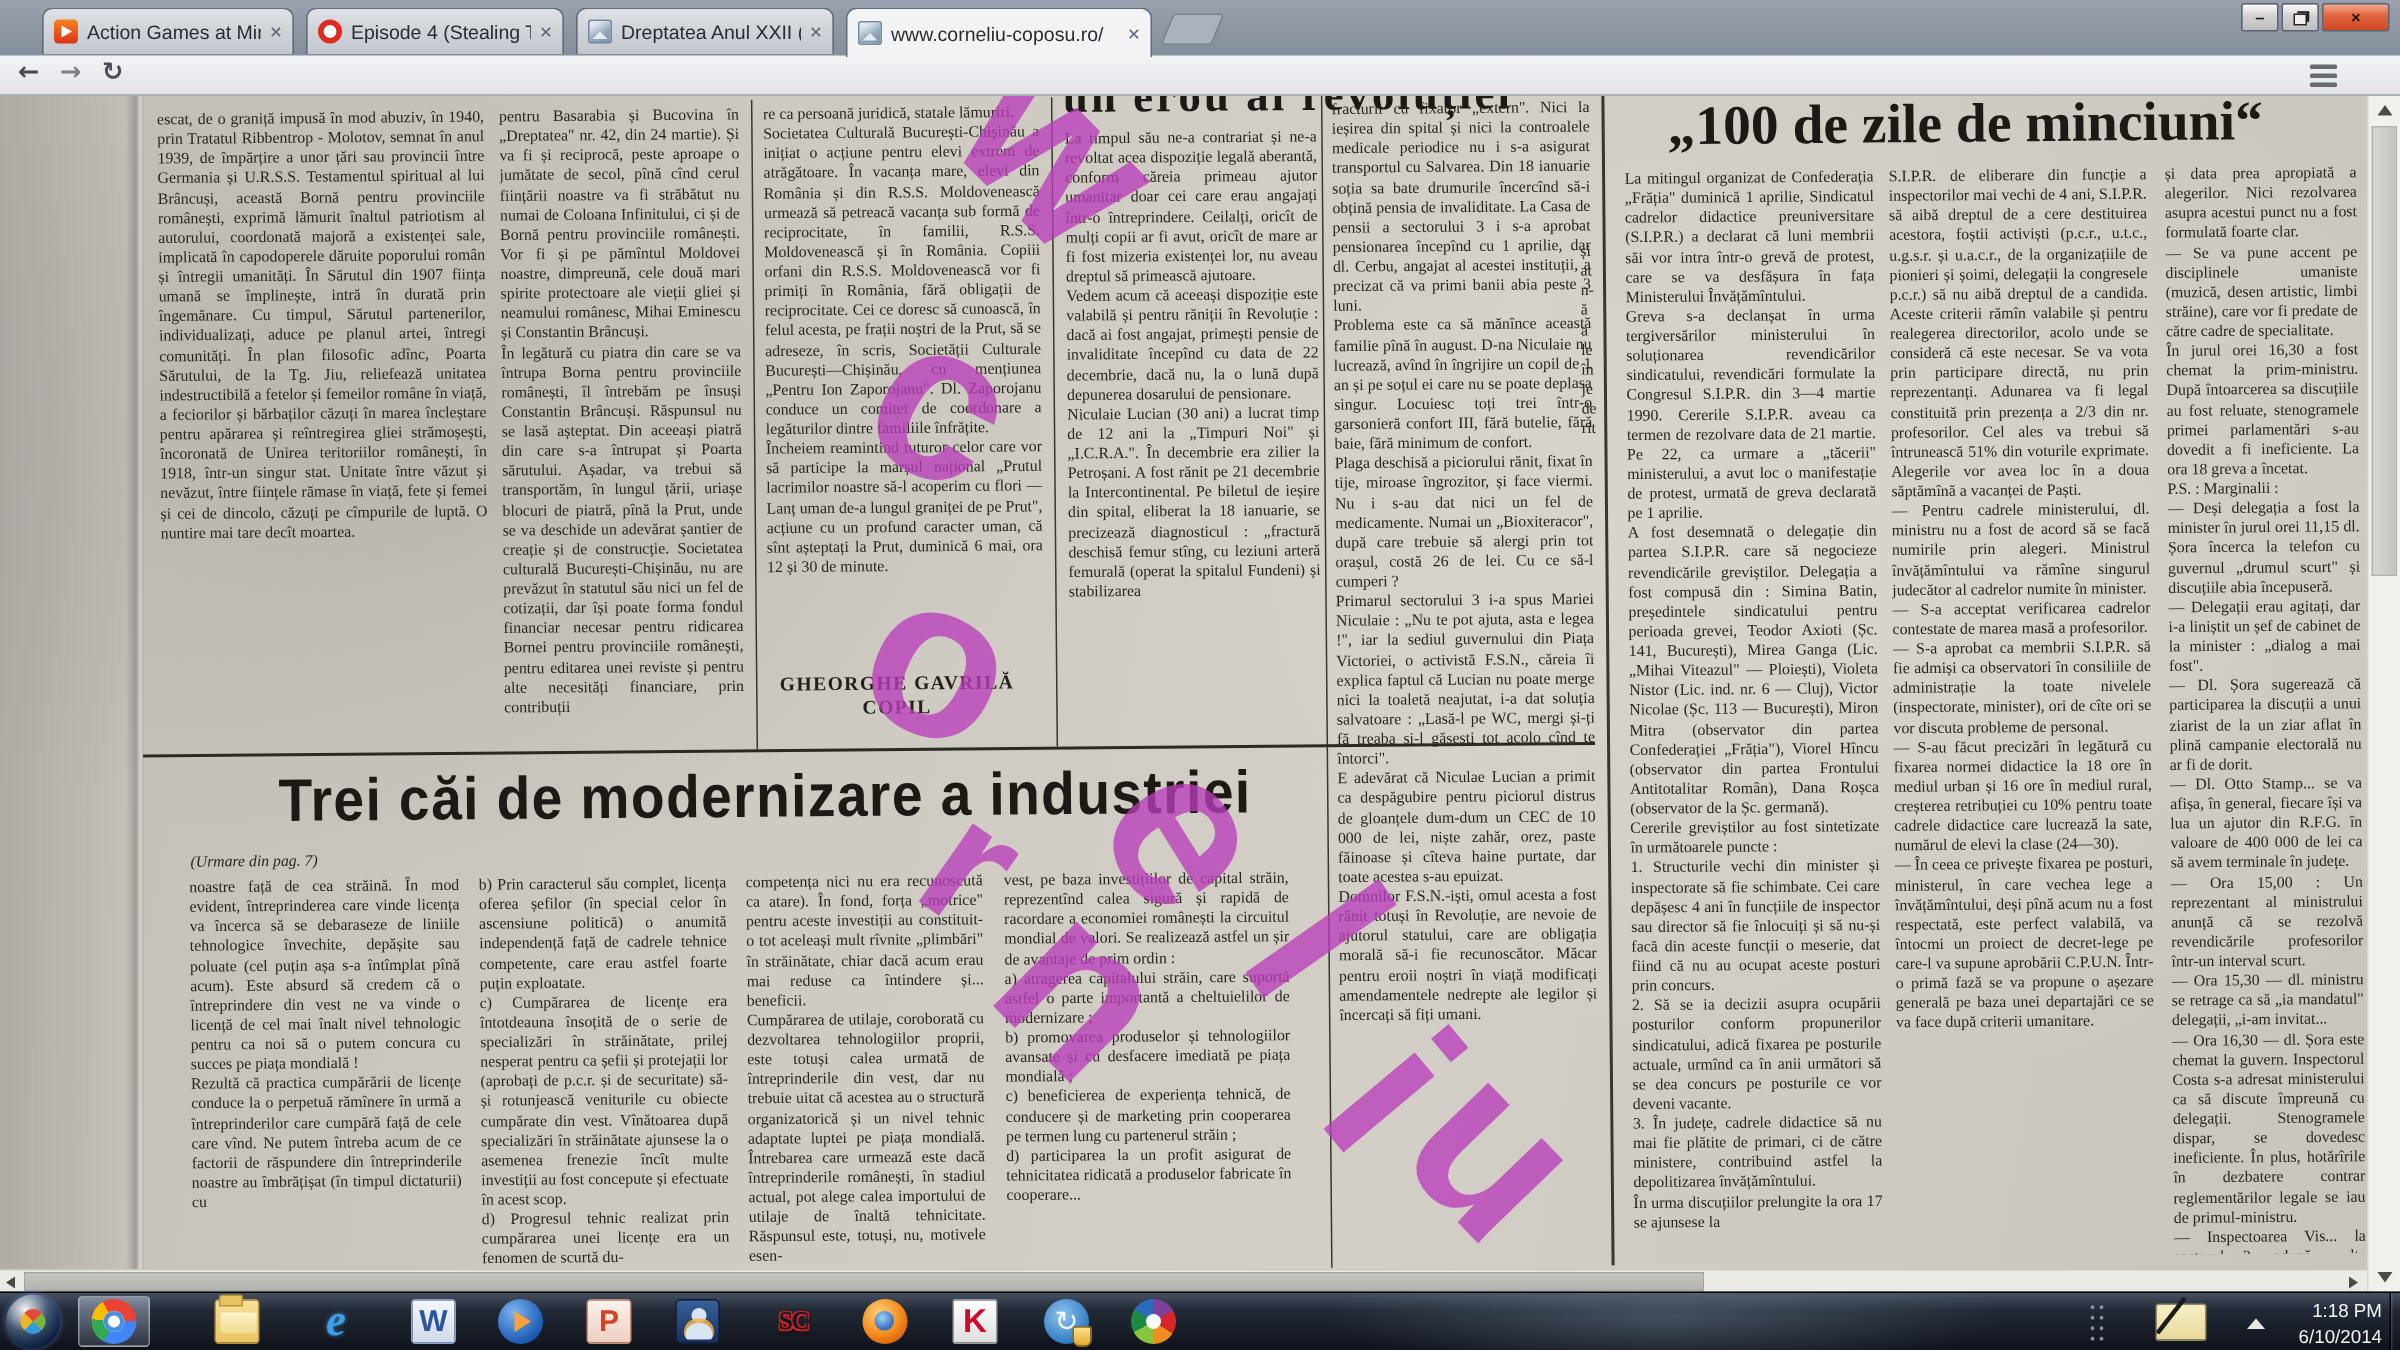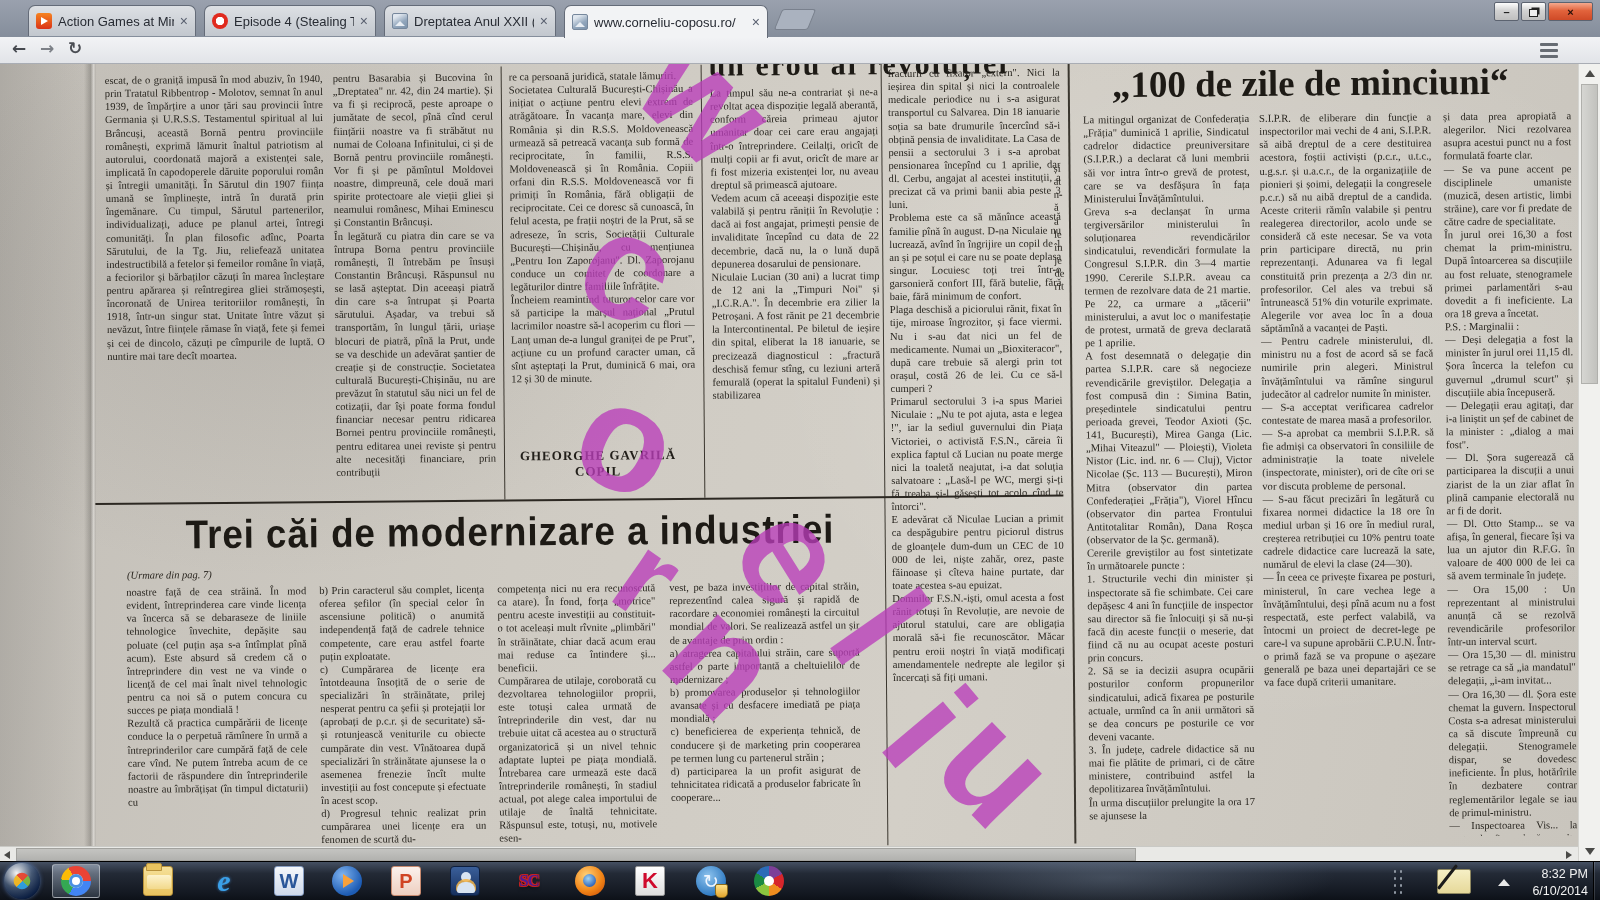--- a/index.html
+++ b/index.html
@@ -103,21 +103,21 @@
   .ic-ie { color:#3aa0e8; font-size:30px; font-family:"Liberation Serif",serif; font-style:italic; text-shadow:0 0 3px rgba(80,170,255,.7); }
   .ic-word { background:linear-gradient(#f4f7fb,#cfd9ea); border-radius:3px; color:#2a5699; font-size:20px; border:1px solid #8aa0c4; }
   .ic-wmp { border-radius:50%; background:radial-gradient(circle at 35% 30%, #7fb3ef, #1d5cb4 70%); }
   .ic-wmp::after { content:""; position:absolute; left:11px; top:8px; border-left:11px solid #f9a13a;
                border-top:7px solid transparent; border-bottom:7px solid transparent; }
   .ic-ppt { background:linear-gradient(#fbf1ec,#eecfc0); border-radius:3px; color:#d04423; font-size:20px; border:1px solid #c88a6f; }
   .ic-msgr { background:linear-gradient(#3a5f9a,#17305e); border-radius:4px; border:1px solid #0d1f3f; }
   .ic-msgr::before { content:""; position:absolute; left:10px; top:5px; width:10px; height:10px; border-radius:50%; background:#d8e4f2; }
   .ic-msgr::after { content:""; position:absolute; left:6px; top:15px; width:18px; height:11px; border-radius:8px 8px 2px 2px;
                background:#d8e4f2; box-shadow:0 -2px 0 1px rgba(244,180,70,.85); }
-  .ic-sc { color:#4c1d95; font-size:17px; letter-spacing:-1px; font-family:"Liberation Serif",serif;
+  .ic-sc { color:#0f172a; font-size:17px; letter-spacing:-1px; font-family:"Liberation Serif",serif;
            text-shadow:-1px -1px 0 #c22, 1px -1px 0 #c22, -1px 1px 0 #c22, 1px 1px 0 #c22, 0 3px 3px rgba(0,0,0,.6);text-align:center; }
   .ic-ff { border-radius:50%; background:radial-gradient(circle at 38% 32%, #ffd27a, #f28618 55%, #d45b0a 85%); }
   .ic-ff::after { content:""; position:absolute; left:8px; top:8px; width:13px; height:13px; border-radius:50%;
                background:radial-gradient(circle at 40% 35%, #9fd4f5, #2d62b8 75%); }
   .ic-kasp { background:linear-gradient(#ffffff,#dedede); border-radius:2px; color:#cf0a2c; font-size:22px;
              font-family:"Liberation Sans",sans-serif; border:1px solid #9a9a9a; }
   .ic-sync { border-radius:50%; background:radial-gradient(circle at 40% 35%, #8fc4ee, #2b77c0 75%); color:#eef6ff;
              font-family:"DejaVu Sans",sans-serif; font-size:19px; display:flex; align-items:center; justify-content:center; }
   .ic-sync::after { content:""; position:absolute; right:-2px; bottom:-2px; width:11px; height:12px;
              background:linear-gradient(#ffe28a,#e3a62f); border-radius:2px 2px 5px 5px; border:1px solid #8a6a1a; }
@@ -300,17 +300,17 @@
   <div class="tb-ic ic-letter ic-sc" style="left:514px;">SC</div>
   <div class="tb-ic ic-ff" style="left:575px;"></div>
   <div class="tb-ic ic-letter ic-kasp" style="left:635px;">K</div>
   <div class="tb-ic ic-sync" style="left:696px;">↻</div>
   <div class="tb-ic ic-picasa" style="left:754px;"></div>
 
   <div id="tray-grip"></div>
   <div id="tray-pen"></div>
   <div id="tray-arrow"></div>
   <div id="clock">
-    <div>8:32 PM</div>
+    <div>1:18 PM</div>
     <div>6/10/2014</div>
   </div>
   <div id="desk-divider"></div>
 </div>
 
 </body></html>

